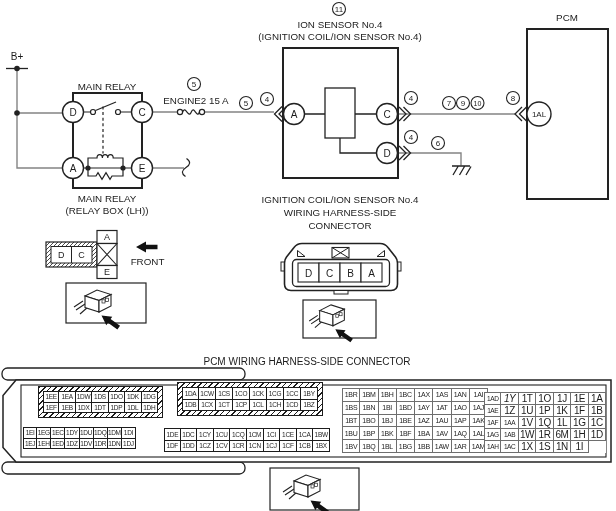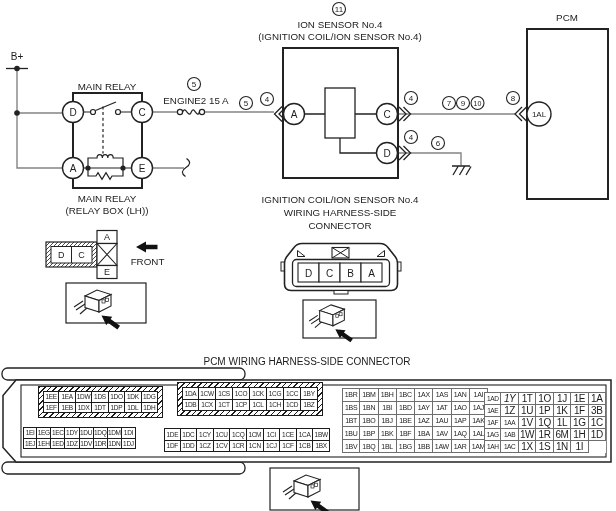--- a/index.html
+++ b/index.html
@@ -365,21 +365,21 @@
       <div class="cell" style="border-bottom: 1px solid rgb(110, 110, 110); border-right: 1px solid rgb(110, 110, 110); border-top: 1px solid rgb(110, 110, 110);">1O</div>
       <div class="cell" style="border-bottom: 1px solid rgb(110, 110, 110); border-right: 1px solid rgb(110, 110, 110); border-top: 1px solid rgb(110, 110, 110);">1J</div>
       <div class="cell" style="border-bottom: 1px solid rgb(110, 110, 110); border-right: 1px solid rgb(110, 110, 110); border-top: 1px solid rgb(110, 110, 110);">1E</div>
       <div class="cell" style="border-bottom: 1px solid rgb(110, 110, 110); border-right: 1px solid rgb(110, 110, 110); border-top: 1px solid rgb(110, 110, 110);">1A</div>
       <div class="cell sm" style="border-bottom: 1px solid rgb(110, 110, 110); border-right: 1px solid rgb(110, 110, 110); border-left: 1px solid rgb(110, 110, 110);">1AE</div>
       <div class="cell" style="border-bottom: 1px solid rgb(110, 110, 110); border-right: 1px solid rgb(110, 110, 110);">1Z</div>
       <div class="cell" style="border-bottom: 1px solid rgb(110, 110, 110); border-right: 1px solid rgb(110, 110, 110);">1U</div>
       <div class="cell" style="border-bottom: 1px solid rgb(110, 110, 110); border-right: 1px solid rgb(110, 110, 110);">1P</div>
       <div class="cell" style="border-bottom: 1px solid rgb(110, 110, 110); border-right: 1px solid rgb(110, 110, 110);">1K</div>
       <div class="cell" style="border-bottom: 1px solid rgb(110, 110, 110); border-right: 1px solid rgb(110, 110, 110);">1F</div>
-      <div class="cell" style="border-bottom: 1px solid rgb(110, 110, 110); border-right: 1px solid rgb(110, 110, 110);">3B</div>
+      <div class="cell" style="border-bottom: 1px solid rgb(110, 110, 110); border-right: 1px solid rgb(110, 110, 110);">1B</div>
       <div class="cell sm" style="border-bottom: 1px solid rgb(110, 110, 110); border-right: 1px solid rgb(110, 110, 110); border-left: 1px solid rgb(110, 110, 110);">1AF</div>
       <div class="cell sm" style="border-bottom: 1px solid rgb(110, 110, 110); border-right: 1px solid rgb(110, 110, 110);">1AA</div>
       <div class="cell" style="border-bottom: 1px solid rgb(110, 110, 110); border-right: 1px solid rgb(110, 110, 110);">1V</div>
       <div class="cell" style="border-bottom: 1px solid rgb(110, 110, 110); border-right: 1px solid rgb(110, 110, 110);">1Q</div>
       <div class="cell" style="border-bottom: 1px solid rgb(110, 110, 110); border-right: 1px solid rgb(110, 110, 110);">1L</div>
       <div class="cell" style="border-bottom: 1px solid rgb(110, 110, 110); border-right: 1px solid rgb(110, 110, 110);">1G</div>
       <div class="cell" style="border-bottom: 1px solid rgb(110, 110, 110); border-right: 1px solid rgb(110, 110, 110);">1C</div>
       <div class="cell sm" style="border-bottom: 1px solid rgb(110, 110, 110); border-right: 1px solid rgb(110, 110, 110); border-left: 1px solid rgb(110, 110, 110);">1AG</div>
       <div class="cell sm" style="border-bottom: 1px solid rgb(110, 110, 110); border-right: 1px solid rgb(110, 110, 110);">1AB</div>
       <div class="cell" style="border-bottom: 1px solid rgb(110, 110, 110); border-right: 1px solid rgb(110, 110, 110);">1W</div>

